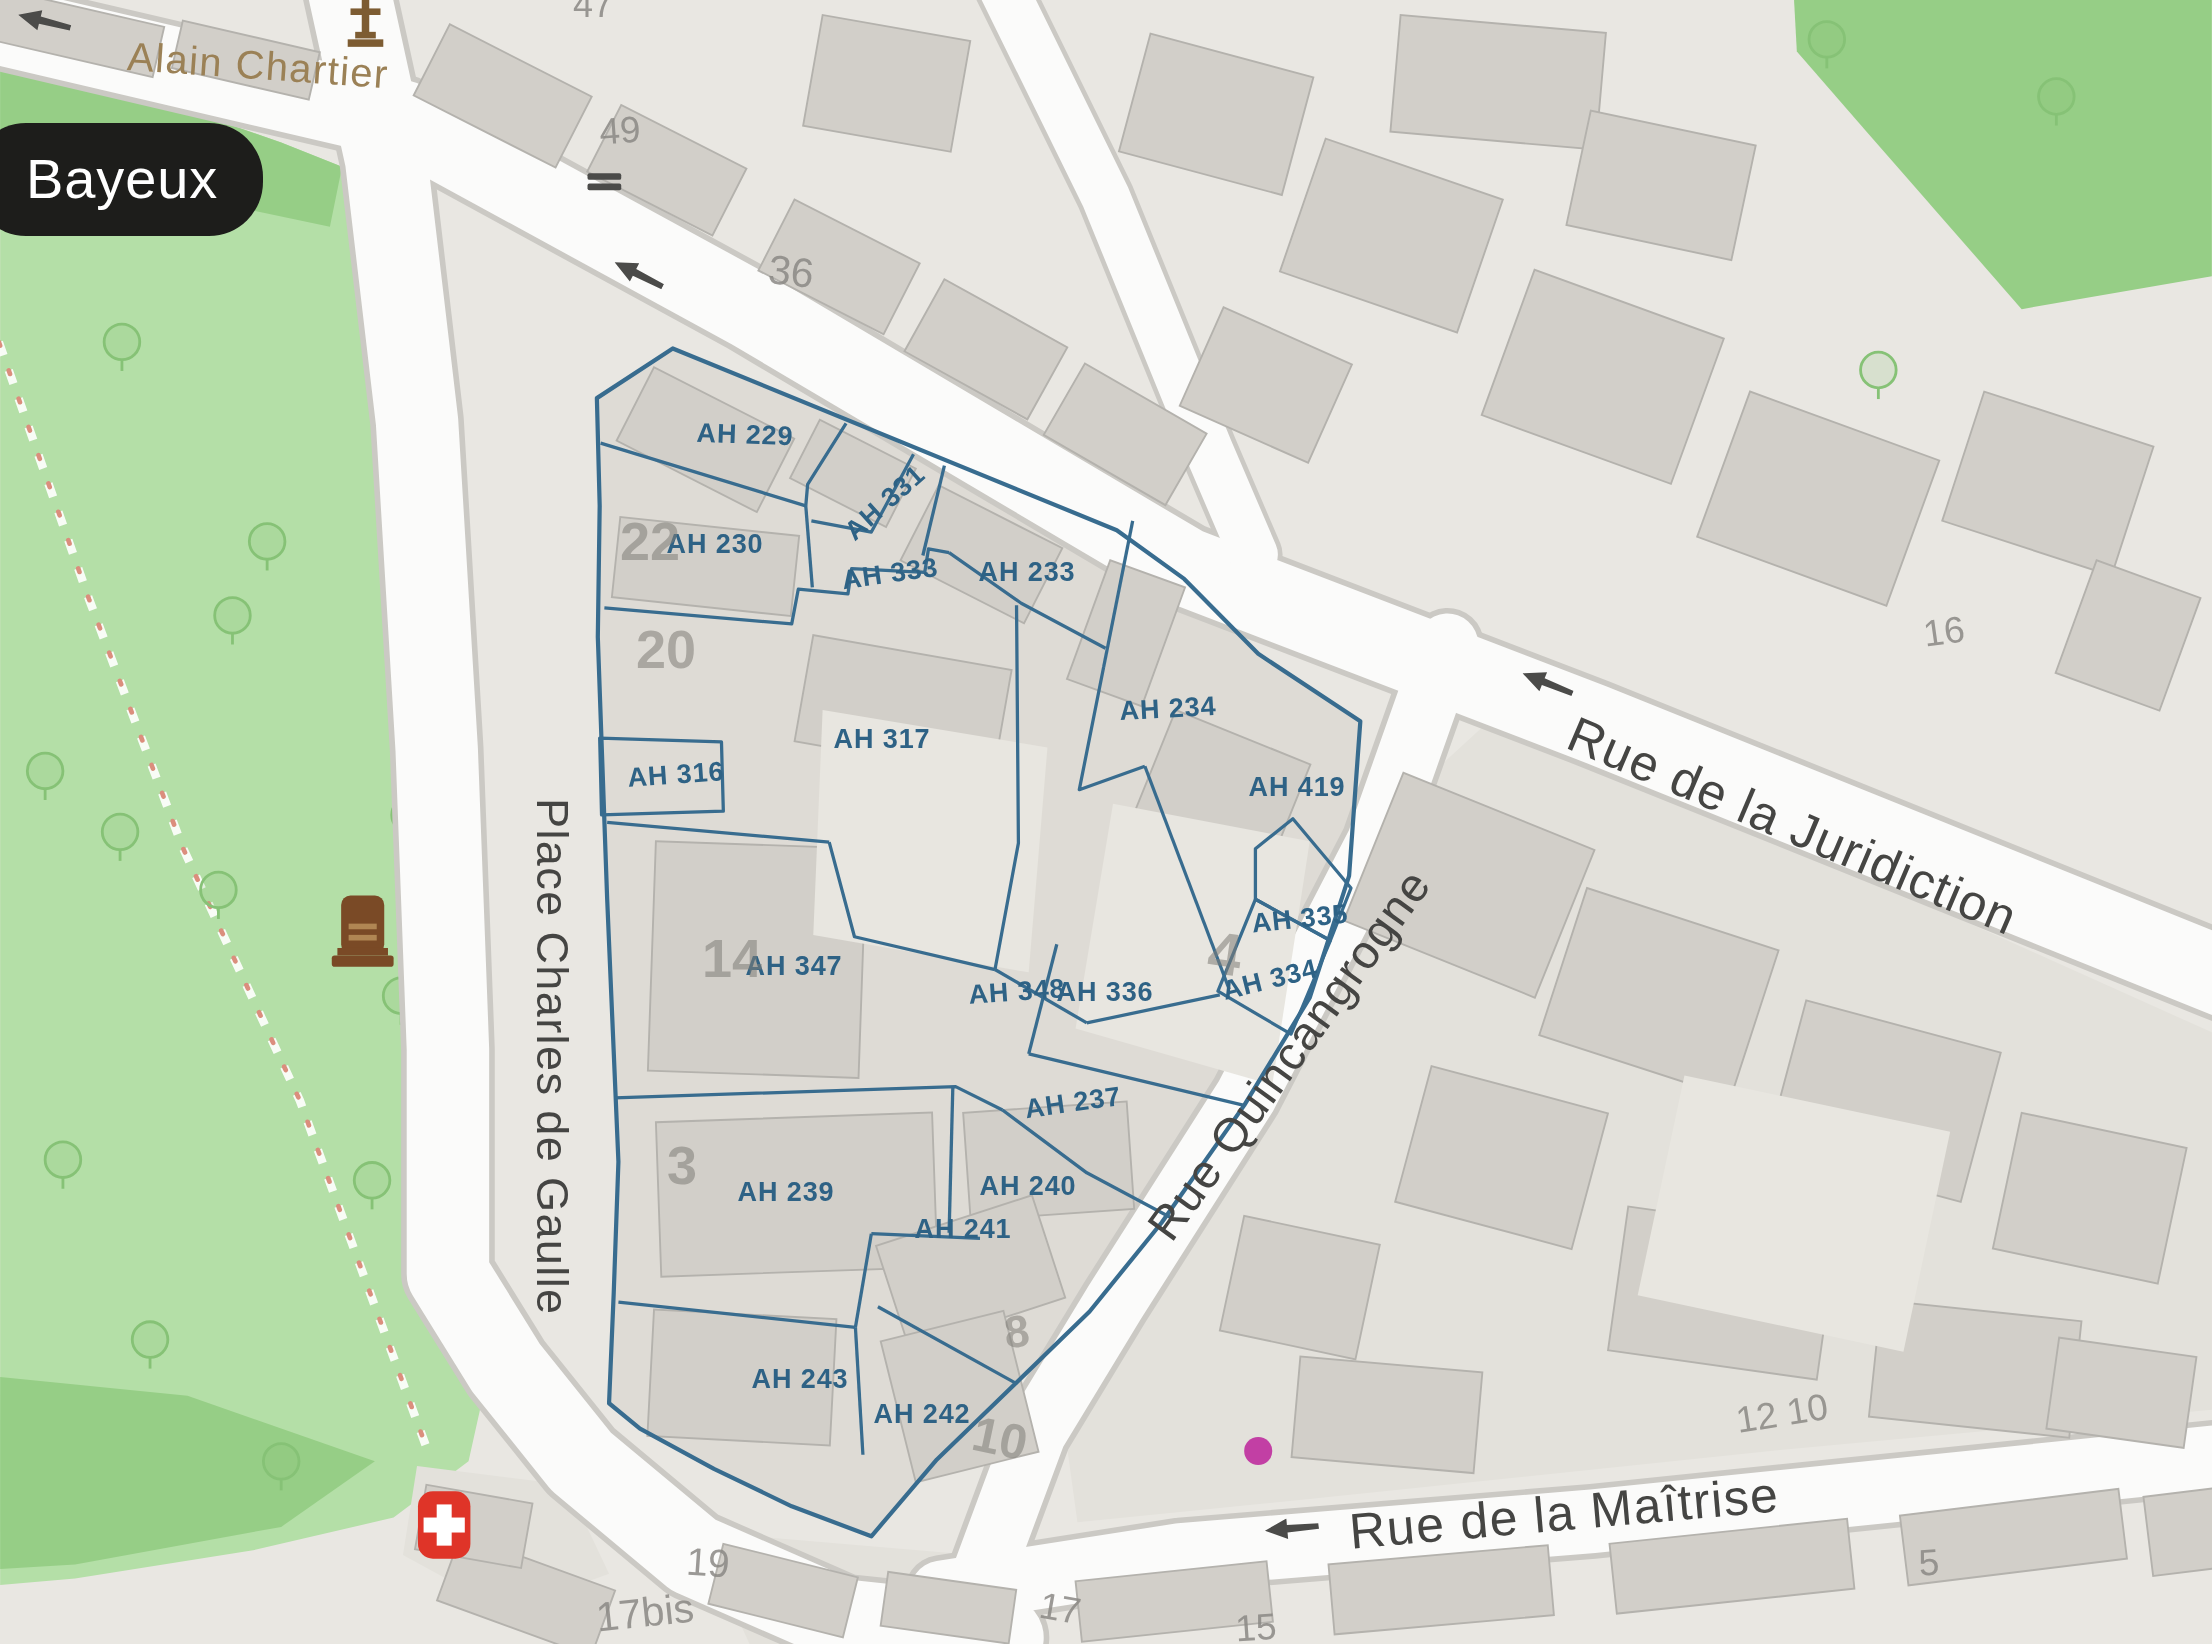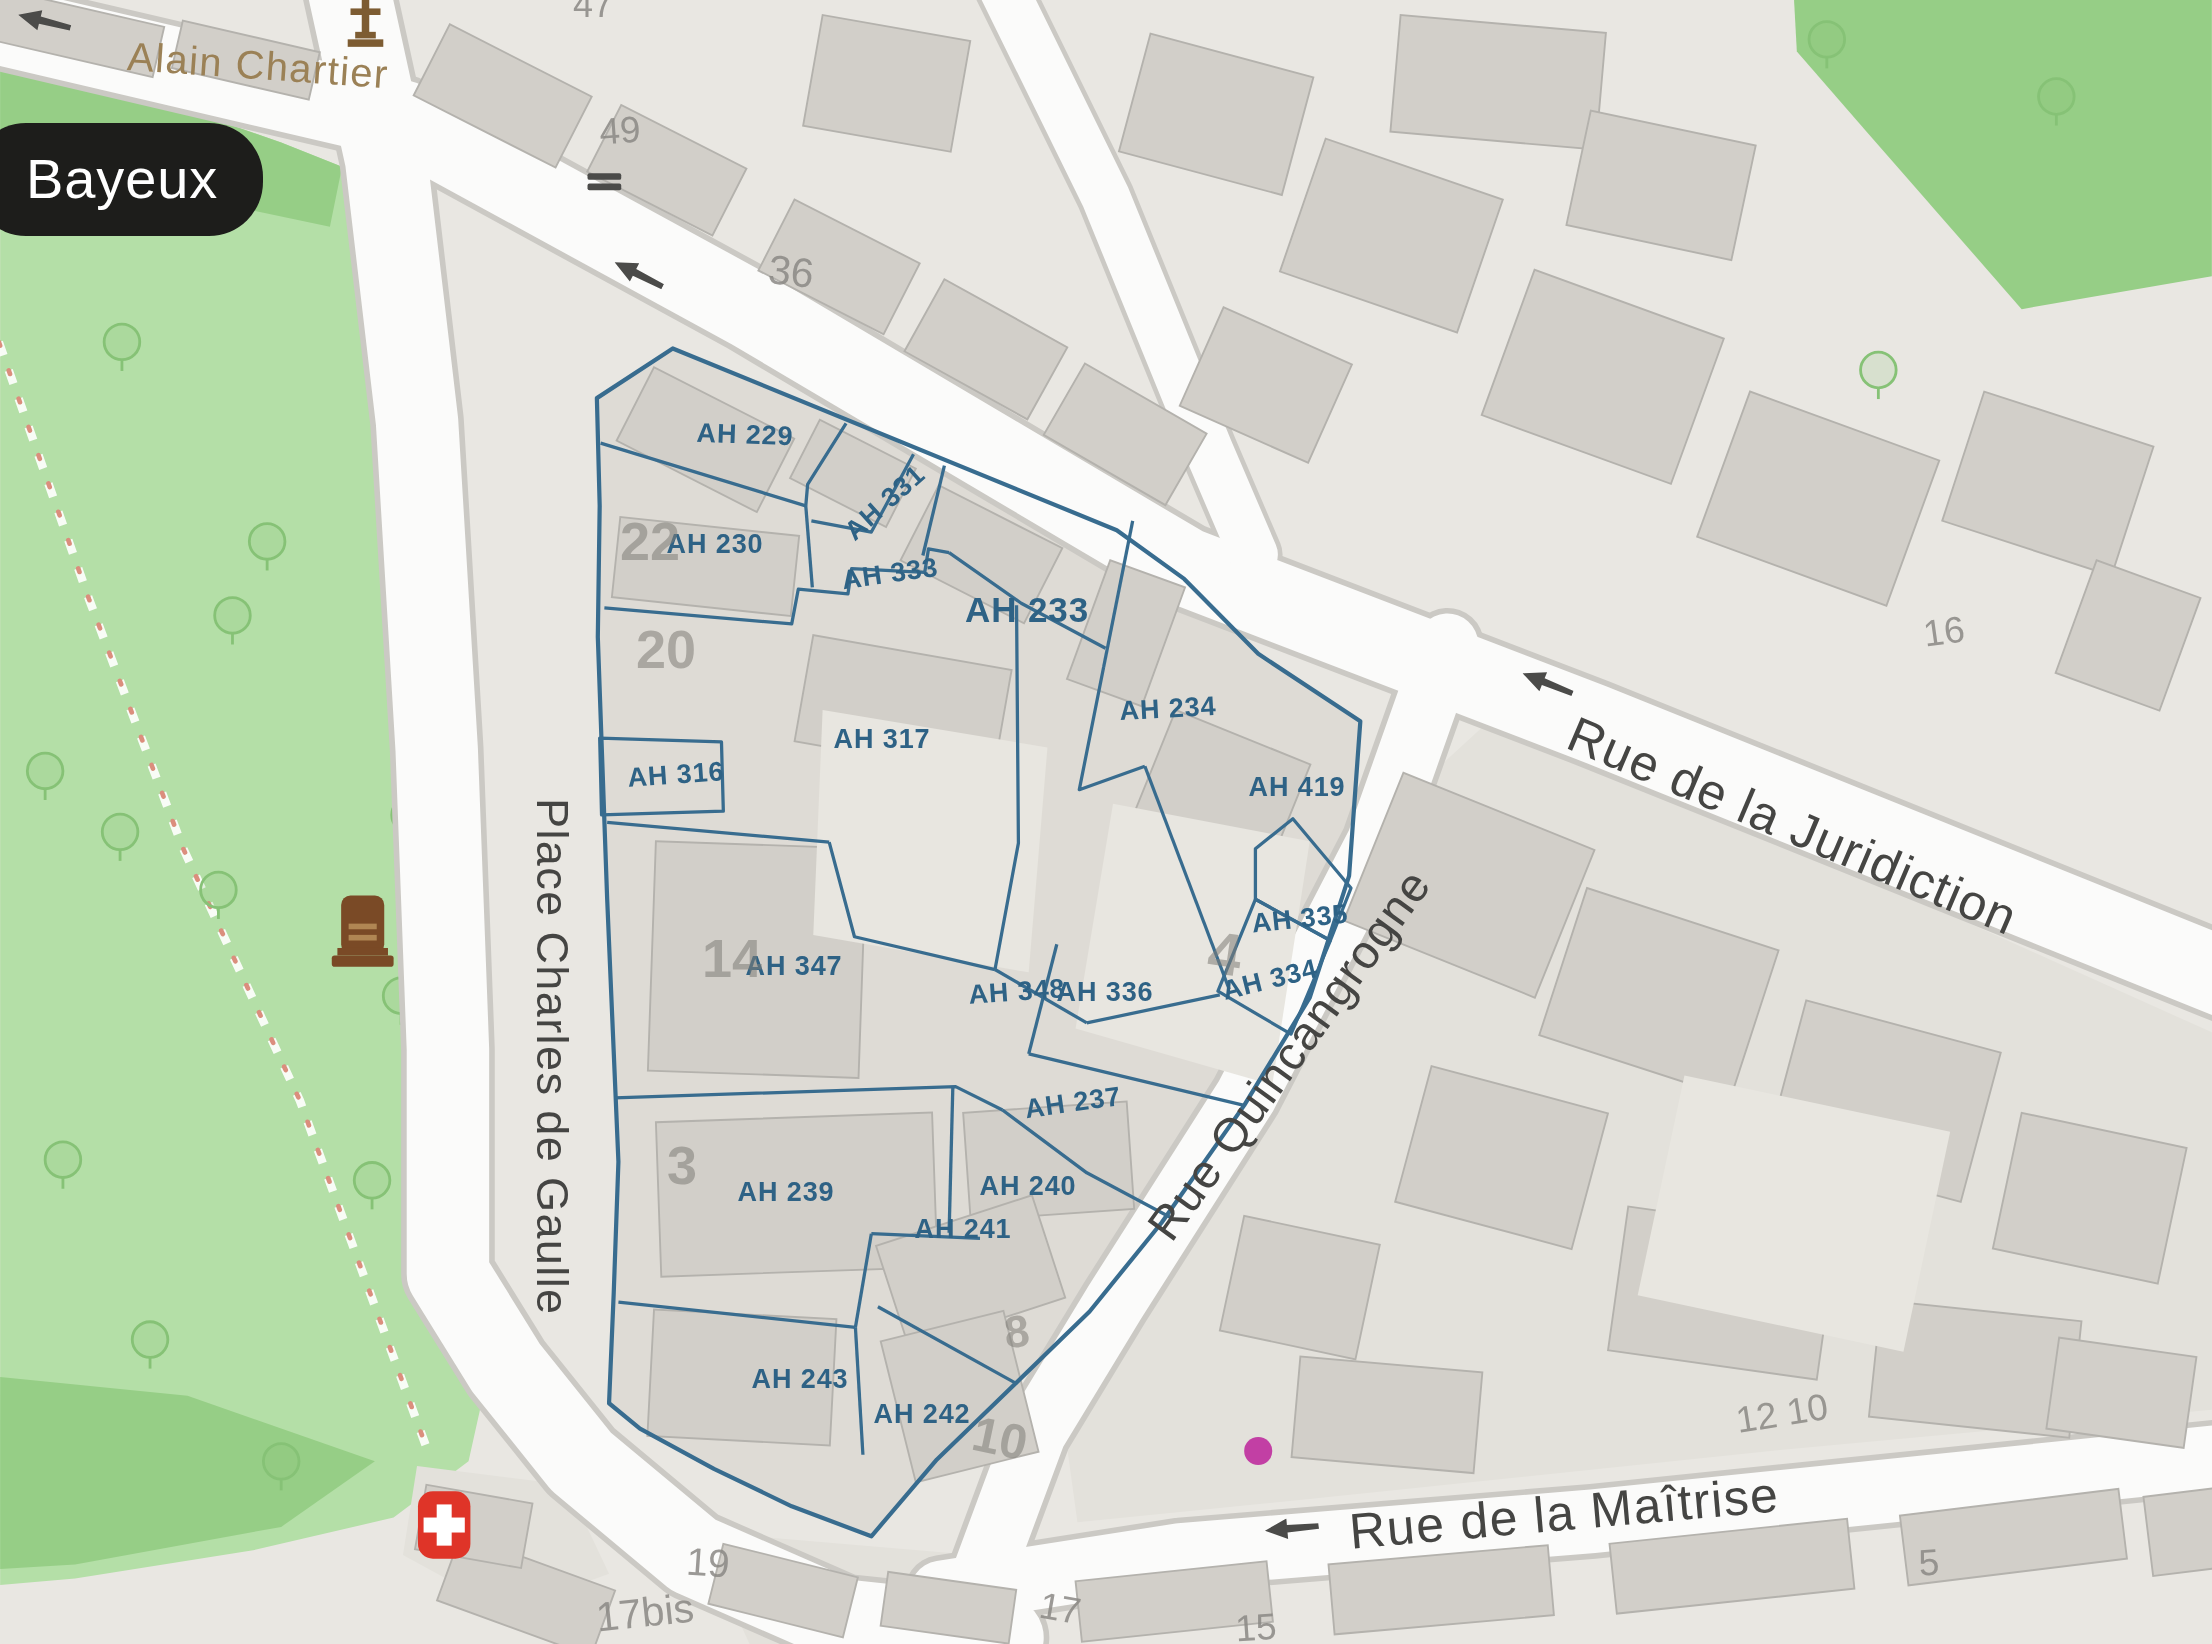--- a/index.html
+++ b/index.html
@@ -278,21 +278,21 @@
       </svg>
   </div>
 
   <div class="badge">Bayeux</div>
 
   <div id="labels">
       <div class="lbl parcel-label" style="left: 745px; top: 435px; font-size: 27px; transform: translate(-50%, -50%) rotate(2deg);">AH 229</div>
       <div class="lbl parcel-label" style="left: 715px; top: 544px; font-size: 27px; transform: translate(-50%, -50%) rotate(0deg);">AH 230</div>
       <div class="lbl parcel-label" style="left: 885px; top: 503px; font-size: 27px; transform: translate(-50%, -50%) rotate(-42deg);">AH 331</div>
       <div class="lbl parcel-label" style="left: 890px; top: 574px; font-size: 27px; transform: translate(-50%, -50%) rotate(-8deg);">AH 333</div>
-      <div class="lbl parcel-label" style="left: 1027px; top: 610px; font-size: 35px; transform: translate(-50%, -50%) rotate(0deg);">AH 233</div>
+      <div class="lbl parcel-label" style="left: 1027px; top: 572px; font-size: 27px; transform: translate(-50%, -50%) rotate(0deg);">AH 233</div>
       <div class="lbl parcel-label" style="left: 1168px; top: 709px; font-size: 27px; transform: translate(-50%, -50%) rotate(-3deg);">AH 234</div>
       <div class="lbl parcel-label" style="left: 882px; top: 739px; font-size: 27px; transform: translate(-50%, -50%) rotate(0deg);">AH 317</div>
       <div class="lbl parcel-label" style="left: 676px; top: 775px; font-size: 27px; transform: translate(-50%, -50%) rotate(-4deg);">AH 316</div>
       <div class="lbl parcel-label" style="left: 1297px; top: 787px; font-size: 27px; transform: translate(-50%, -50%) rotate(0deg);">AH 419</div>
       <div class="lbl parcel-label" style="left: 1300px; top: 919px; font-size: 27px; transform: translate(-50%, -50%) rotate(-6deg);">AH 335</div>
       <div class="lbl parcel-label" style="left: 1270px; top: 980px; font-size: 27px; transform: translate(-50%, -50%) rotate(-14deg);">AH 334</div>
       <div class="lbl parcel-label" style="left: 794px; top: 966px; font-size: 27px; transform: translate(-50%, -50%) rotate(0deg);">AH 347</div>
       <div class="lbl parcel-label" style="left: 1017px; top: 992px; font-size: 27px; transform: translate(-50%, -50%) rotate(-4deg);">AH 348</div>
       <div class="lbl parcel-label" style="left: 1097px; top: 992px; font-size: 27px; transform: translate(-50%, -50%) rotate(0deg); margin-left: 8px;">AH 336</div>
       <div class="lbl parcel-label" style="left: 1073px; top: 1103px; font-size: 27px; transform: translate(-50%, -50%) rotate(-8deg);">AH 237</div>

